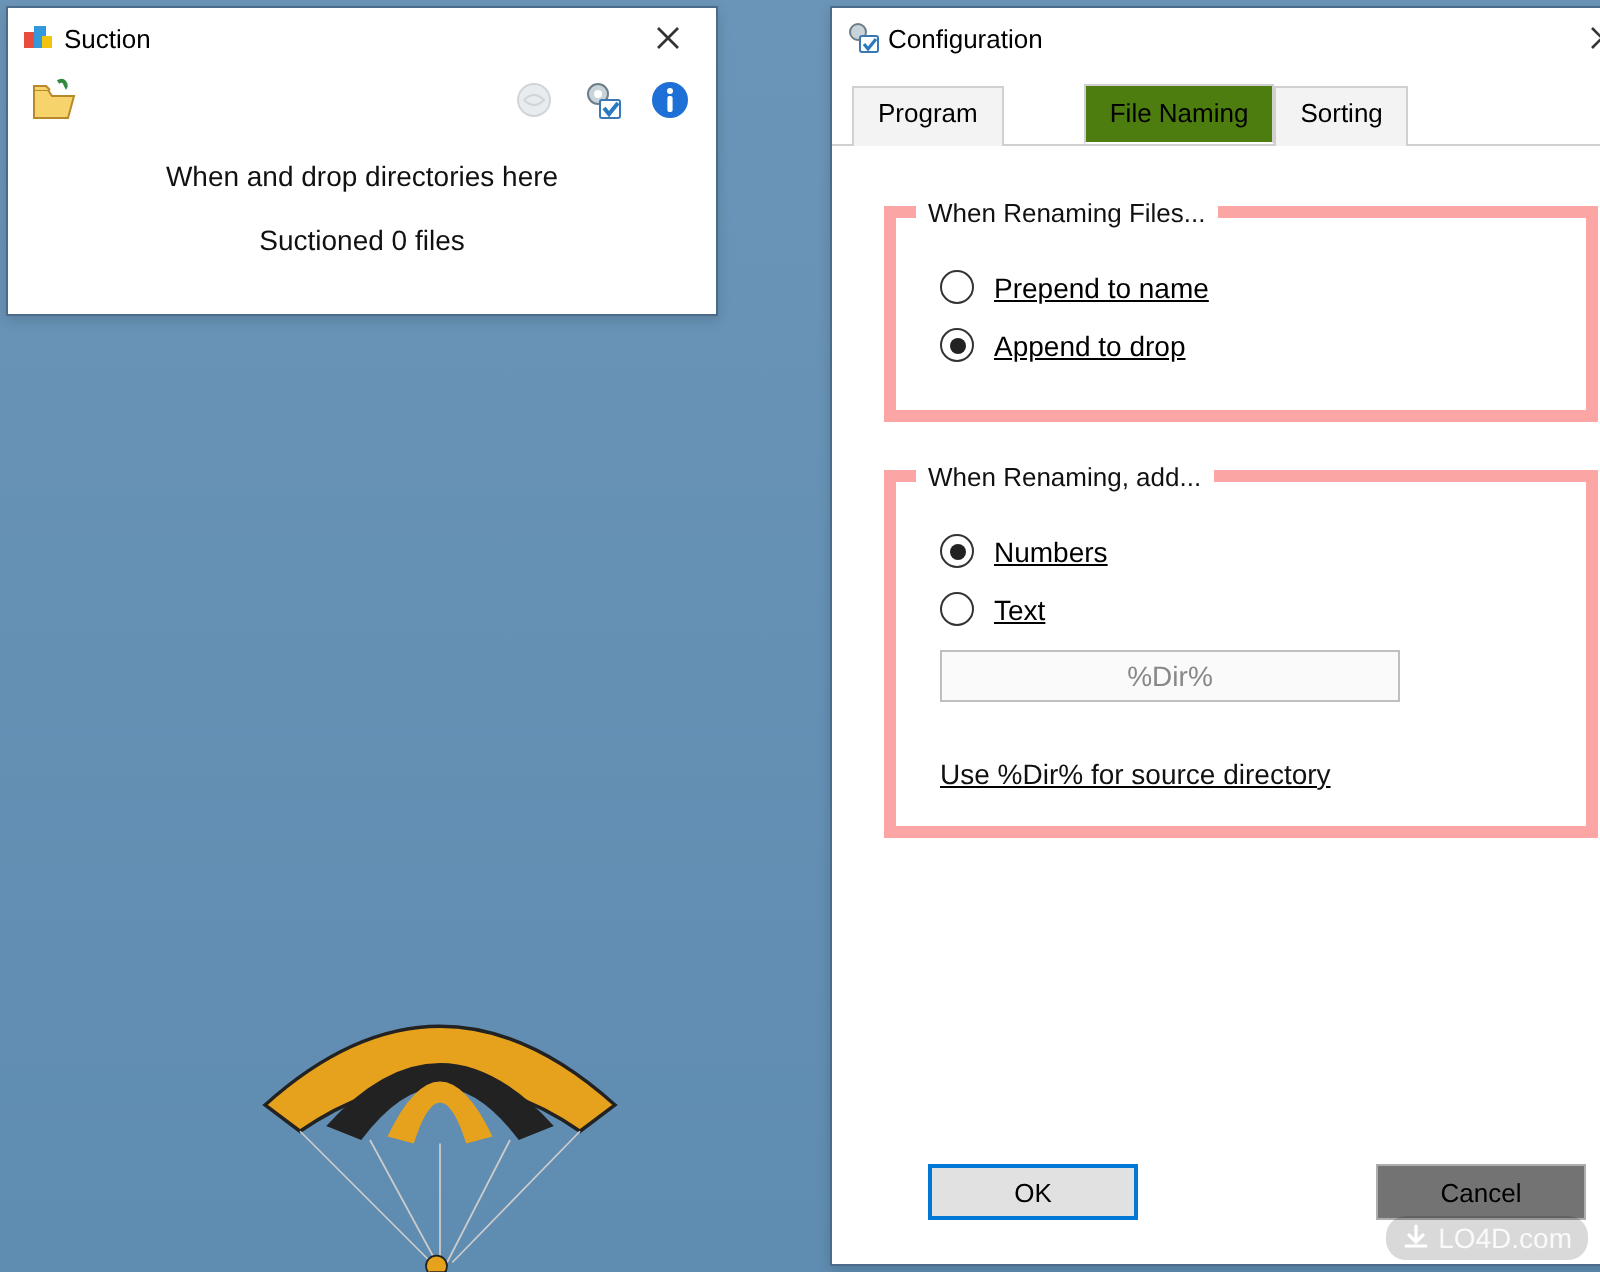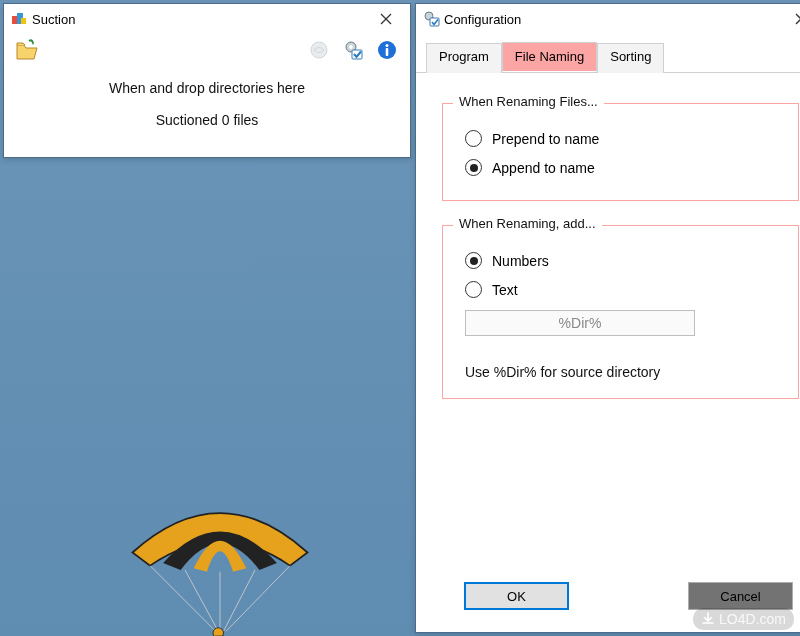--- a/index.html
+++ b/index.html
@@ -25,21 +25,21 @@
     top: 500px;
     width: 240px;
     height: 140px;
   }
   .window {
     position: absolute;
     background: #fff;
     border: 1px solid #4a6b8a;
     box-shadow: 0 2px 6px rgba(0,0,0,0.15);
   }
-  .win-main { left: 3px; top: 3px; width: 408px; height: 155px; }
+  .win-main { left: 3px; top: 3px; width: 356px; height: 155px; }
   .win-config { left: 415px; top: 3px; width: 411px; height: 630px; }
   .titlebar {
     height: 30px;
     background: #fff;
     display: flex;
     align-items: center;
     padding: 0 4px 0 6px;
   }
   .titlebar .title-text { flex: 1; font-size: 13px; color: #000; padding-left: 4px;}
   .titlebar .close {
@@ -72,27 +72,28 @@
   .tab {
     padding: 5px 12px 6px;
     border: 1px solid #d0d0d0;
     border-bottom: none;
     background: #f3f3f3;
     font-size: 13px;
     position: relative;
     top: 1px;
     cursor: default;
   }
-  .tab.active { background: #fca5a5; border-bottom: 1px solid #fff; top: 0px; padding-top:6px; padding-bottom:7px;}
+  .tab.active { background: #4d7c0f; border-bottom: 1px solid #fff; top: 0px; padding-top:6px; padding-bottom:7px;margin-left:40px;}
   .config-body { padding: 18px 20px; }
   .group {
-    border: 1px solid #fca5a5;
+    border: 6px solid #fca5a5;
     margin: 12px 6px 24px 6px;
     padding: 20px 18px 18px 18px;
     position: relative;
+    text-decoration: underline;
   }
   .group-legend {
     position: absolute;
     top: -10px; left: 10px;
     background: #fff;
     padding: 0 6px;
     font-size: 13px;
     color: #111;
   }
   .radio-row {
@@ -247,21 +248,21 @@
     <div class="config-body">
 
       <div class="group">
         <span class="group-legend">When Renaming Files...</span>
         <div class="radio-row">
           <span class="radio"></span>
           <span>Prepend to name</span>
         </div>
         <div class="radio-row">
           <span class="radio checked"></span>
-          <span>Append to name</span>
+          <span>Append to drop</span>
         </div>
       </div>
 
       <div class="group">
         <span class="group-legend">When Renaming, add...</span>
         <div class="radio-row">
           <span class="radio checked"></span>
           <span>Numbers</span>
         </div>
         <div class="radio-row">

